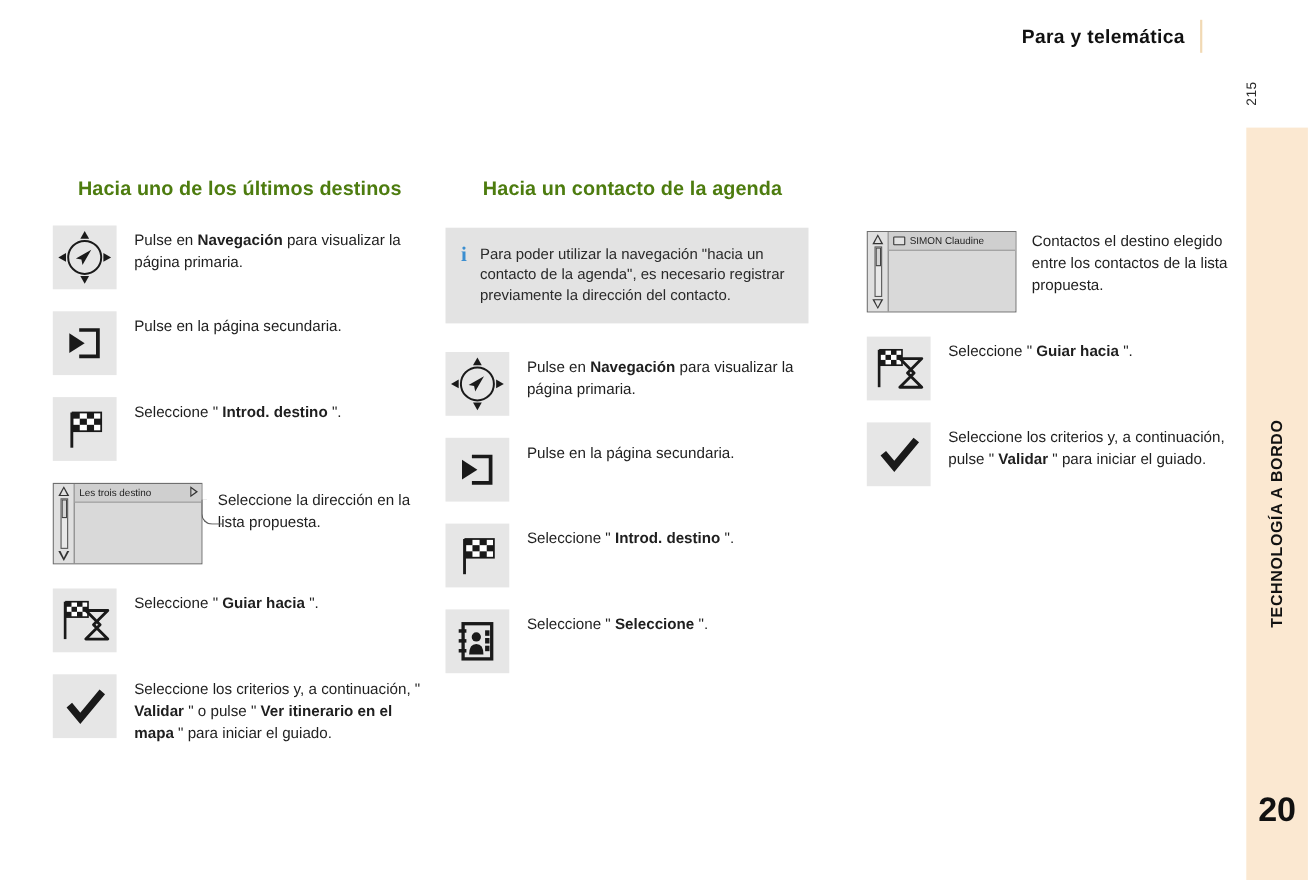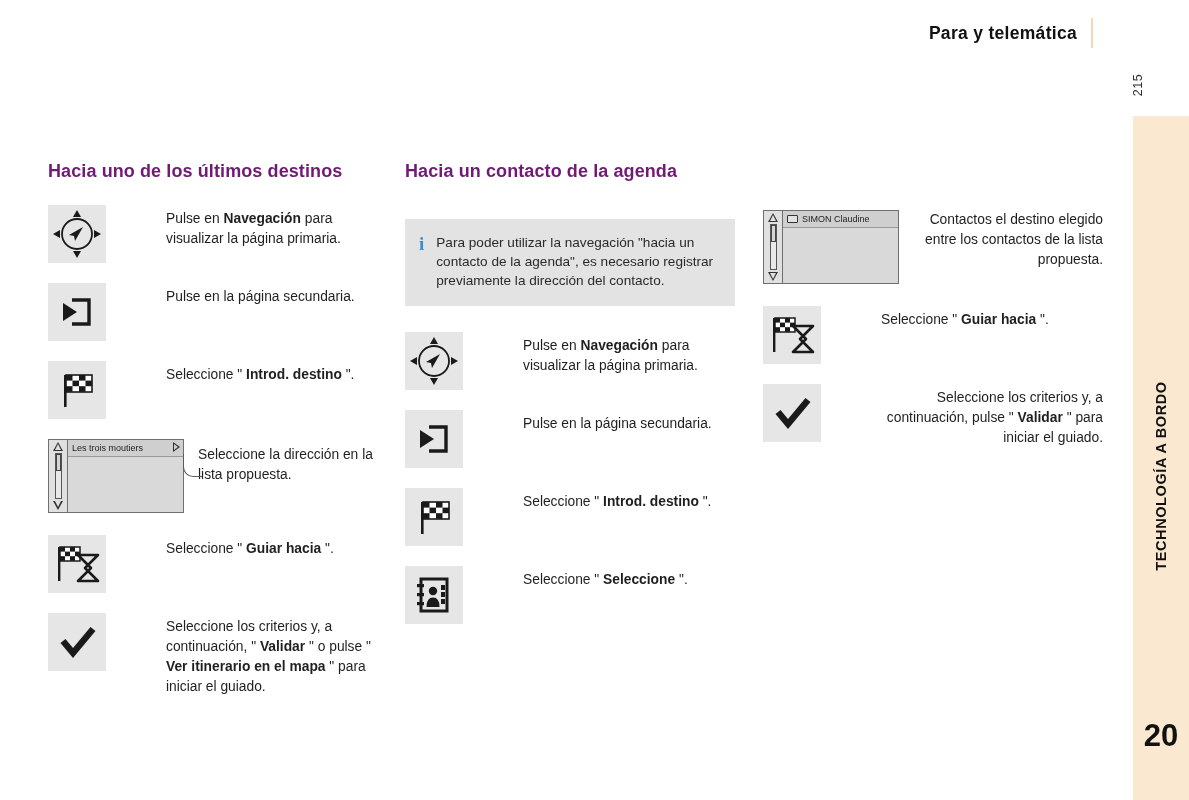--- a/index.html
+++ b/index.html
@@ -82,31 +82,32 @@
     color: #111111;
   }
 
   
   .col {
     position: absolute;
     top: 160px;
   }
   #col-left   { left: 48px;  width: 340px; }
   #col-mid    { left: 405px; width: 340px; }
-  #col-right  { left: 763px; width: 340px; top: 210px; text-align: right; }
+  #col-right  { left: 788px; width: 340px; top: 210px; }
 
   h2.section-title {
     margin: 0 0 22px 0;
     font-size: 18px;
     font-weight: bold;
     line-height: 1.25;
-    color: #701a75;
+    color: #4d7c0f;
     letter-spacing: 0.1px;
-  }
-  #col-mid h2.section-title { margin-bottom: 36px; }
+    text-align: center;
+  }
+  #col-mid h2.section-title { margin-bottom: 24px; }
 
   
   .info-box {
     background: #e3e3e3;
     padding: 14px 16px 16px 14px;
     display: flex;
     gap: 12px;
     margin-bottom: 26px;
     width: 300px;
   }
@@ -123,21 +124,20 @@
     font-size: 13.6px;
     line-height: 1.42;
     color: #2a2a2a;
   }
 
   
   .step {
     display: flex;
     align-items: flex-start;
     margin-bottom: 20px;
-    gap: 44px;
   }
   .step-icon {
     flex: 0 0 auto;
     width: 58px;
     height: 58px;
     background: #e6e6e6;
     position: relative;
     margin-right: 16px;
   }
   .step-text {
@@ -369,21 +369,21 @@
     <div class="list-widget lw-left">
       <div class="list-scrollbar">
         <div class="tri-outline-up"></div>
         <div class="scroll-track">
           <div class="scroll-thumb"></div>
         </div>
         <div class="tri-outline-down"></div>
       </div>
       <div class="list-body">
         <div class="list-row-selected">
-          <span>Les trois moutiers</span>
+          <span>Les trois destino</span>
         </div>
         <div class="list-caret"></div>
       </div>
       <div class="callout-hook"></div>
     </div>
     <div class="step-text" style="padding-top:6px;">Seleccione la dirección en la lista propuesta.</div>
   </div>
 
   <div class="step">
     <div class="step-icon">

